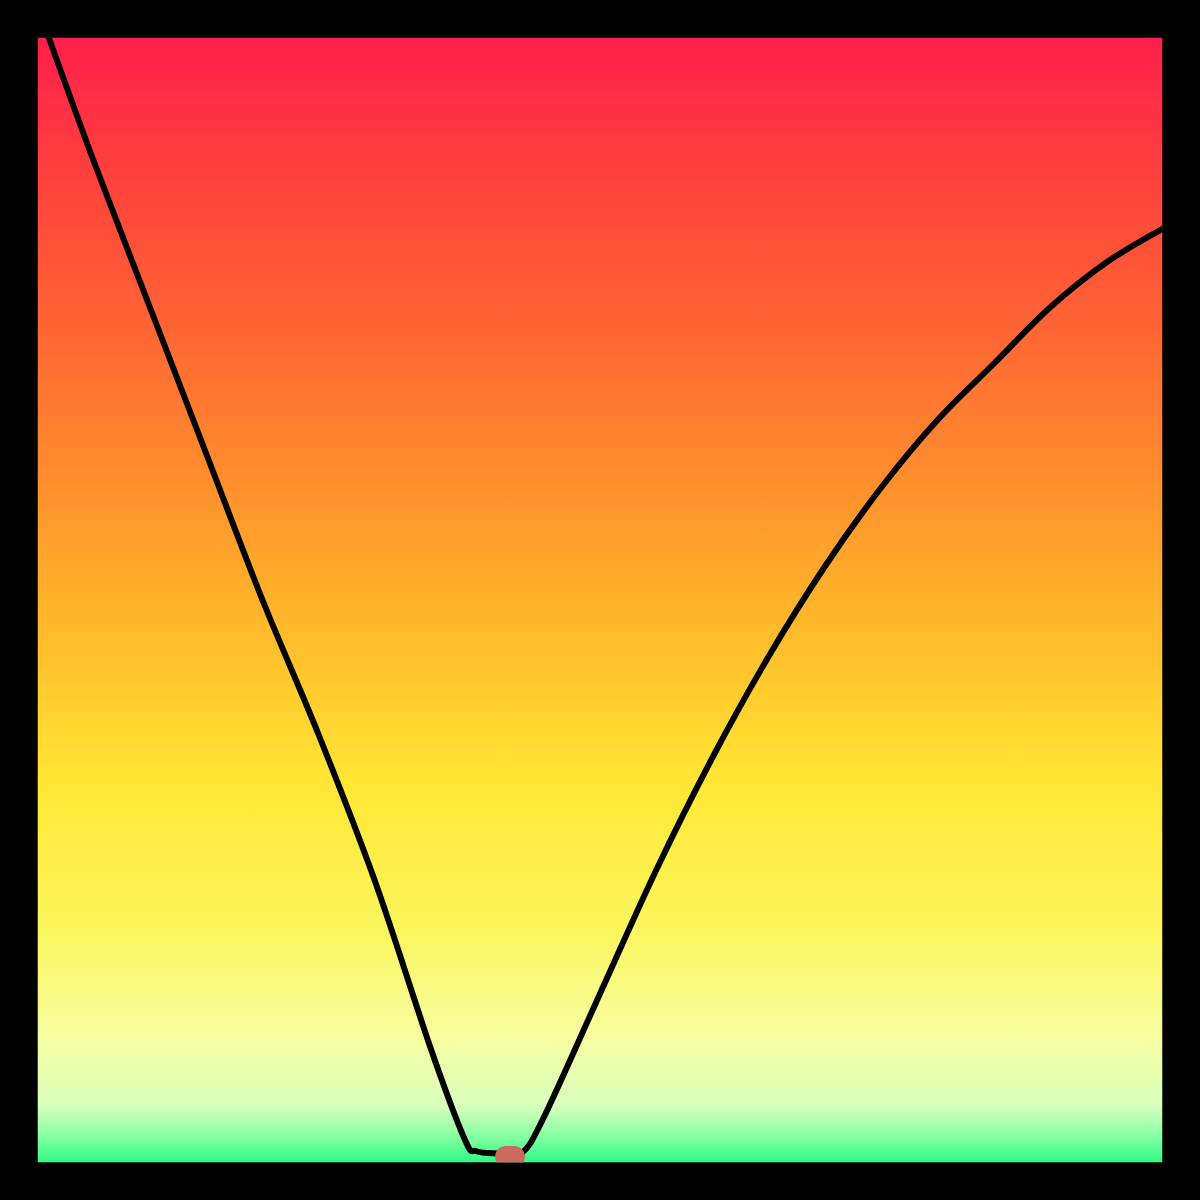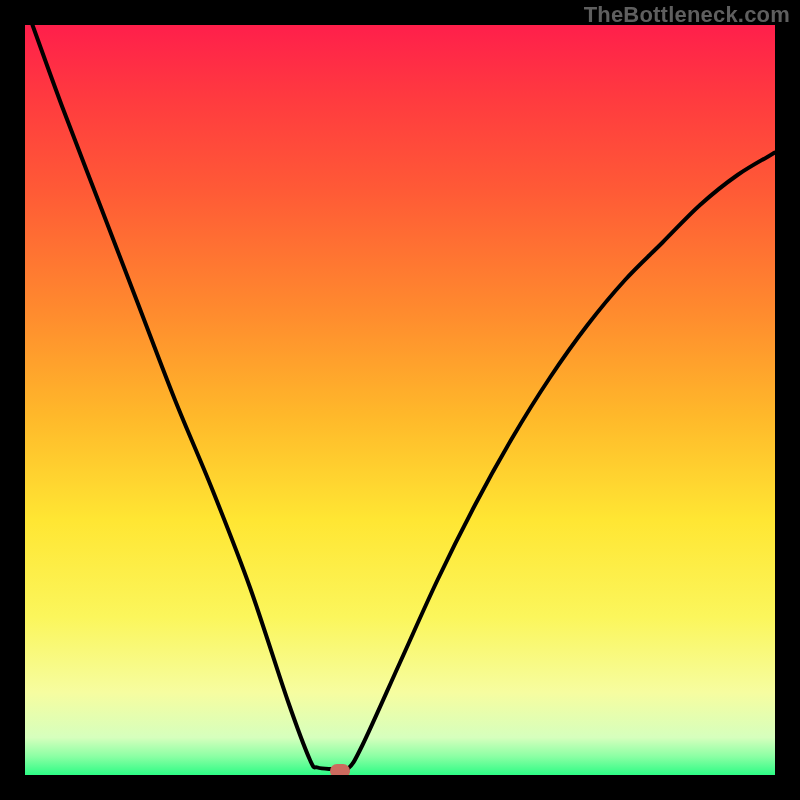--- a/index.html
+++ b/index.html
@@ -65,21 +65,20 @@
     font-weight: 600;
     color: #5f5f5f;
     letter-spacing: 0.2px;
     white-space: nowrap;
   }
 </style>
 </head>
 <body>
 
 <div class="frame">
-  <div class="watermark">TheBottleneck.com</div>
 
   <div class="plot">
     <div class="gradient"></div>
 
     <svg class="curve" viewBox="0 0 750 750" preserveAspectRatio="none">
       <path id="curve-path" d="M 7.5 0 C 12.5 13.75, 26.25 52.5, 37.5 82.5 C 48.75 112.5, 62.5 147.5, 75 180 C 87.5 212.5, 100 245, 112.5 277.5 C 125 310, 137.5 343.75, 150 375 C 162.5 406.25, 175 433.75, 187.5 465 C 200 496.25, 212.5 527.5, 225 562.5 C 237.5 597.5, 252.5 646.25, 262.5 675 C 272.5 703.75, 280 723.75, 285 735 C 290 746.25, 288.75 741, 292.5 742.5 C 296.25 744, 302.5 743.75, 307.5 744 C 312.5 744.25, 317.5 748, 322.5 744 C 327.5 740, 328.75 737.75, 337.5 720 C 346.25 702.25, 362.5 665, 375 637.5 C 387.5 610, 400.00000000000006 581.25, 412.50000000000006 555 C 425.00000000000006 528.75, 437.5 503.75, 450 480 C 462.5 456.25, 475 433.75, 487.5 412.5 C 500 391.25, 512.5 371.25, 525 352.5 C 537.5 333.75, 550 316.25, 562.5 300 C 575 283.75, 587.5 268.75, 600 255 C 612.5 241.25, 625 230, 637.5 217.5 C 650 205, 662.5 191.25, 675 180 C 687.5 168.75, 700 158.75, 712.5 150 C 725 141.25, 743.75 131.25, 750 127.5" fill="none" stroke="#000" stroke-width="4" stroke-linecap="round" stroke-linejoin="round"></path>
     </svg>
 
     <div id="marker" class="marker" style="left: 315px; top: 746.25px; background: rgb(204, 106, 94);"></div>
   </div>

